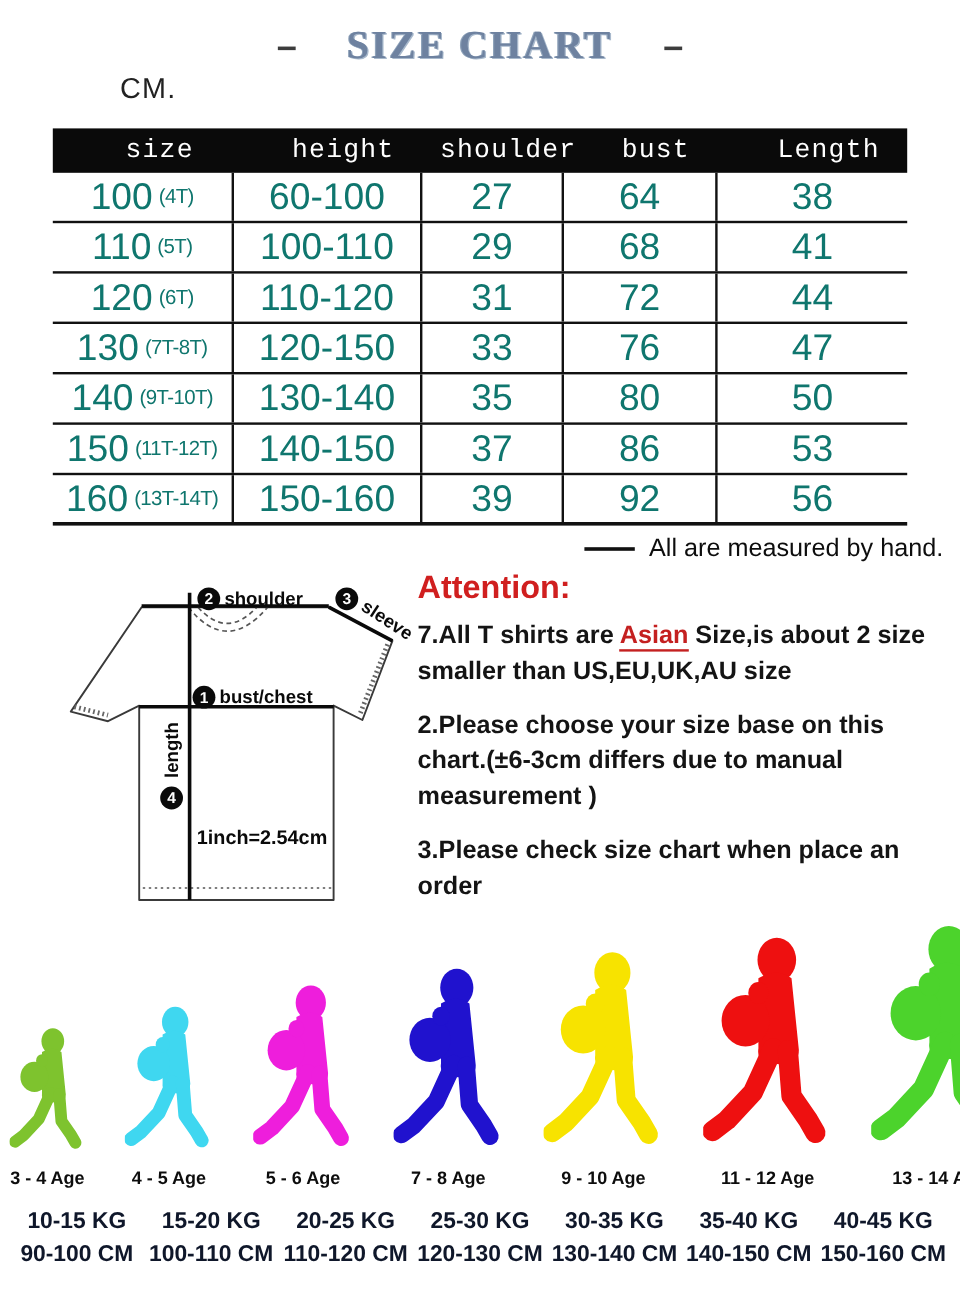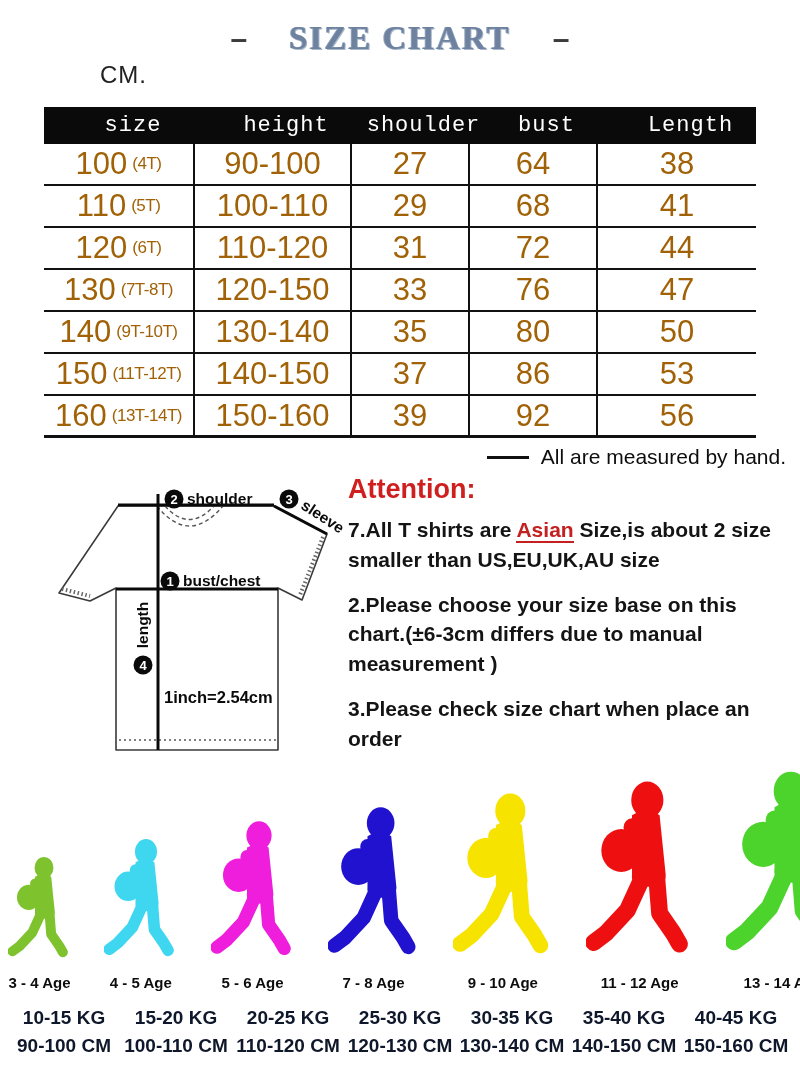--- a/index.html
+++ b/index.html
@@ -14,21 +14,21 @@
   .unit-label{margin:4px 0 0 100px;font-size:24px;font-weight:500;color:#222;letter-spacing:1px;}
 
   
   .size-table{width:712px;margin:18px auto 0;}
   .tgrid{display:grid;grid-template-columns:149px 157px 118px 128px 160px;}
   .thead{background:#0a0a0a;color:#fff;height:37px;}
   .th{display:flex;align-items:center;justify-content:center;
       font-family:"Liberation Mono",monospace;font-size:22px;font-weight:500;letter-spacing:1px;padding-left:29px;}
   .trow{height:42px;box-sizing:border-box;border-bottom:2px solid #111;font-size:31px;}
   .trow:last-child{border-bottom:3px solid #111;}
-  .td{display:flex;align-items:center;justify-content:center;height:100%;box-sizing:border-box;color:#a16207;}
+  .td{display:flex;align-items:center;justify-content:center;height:100%;box-sizing:border-box;color:#0f766e;}
   .td.vline{border-left:2px solid #111;}
   .size-tag{font-size:17px;margin-left:5px;letter-spacing:-0.5px;}
 
   
   .note-row{display:flex;align-items:center;justify-content:flex-end;gap:12px;margin:7px 14px 0 0;
             font-size:21px;color:#0d0d0d;}
   .note-dash{width:42px;height:3px;background:#111;}
 
   
   .middle{display:flex;margin-top:3px;}
@@ -69,21 +69,21 @@
       <div class="th">shoulder</div>
       <div class="th">bust</div>
       <div class="th">Length</div>
     </div>
 
     <div class="tgrid trow">
       <div class="td">
           <span>100</span>
           <span class="size-tag">(4T)</span>
         </div>
-      <div class="td vline">90-100</div>
+      <div class="td vline">60-100</div>
       <div class="td vline">27</div>
       <div class="td vline">64</div>
       <div class="td vline">38</div>
     </div>
     <div class="tgrid trow">
       <div class="td">
           <span>110</span>
           <span class="size-tag">(5T)</span>
         </div>
       <div class="td vline">100-110</div>

